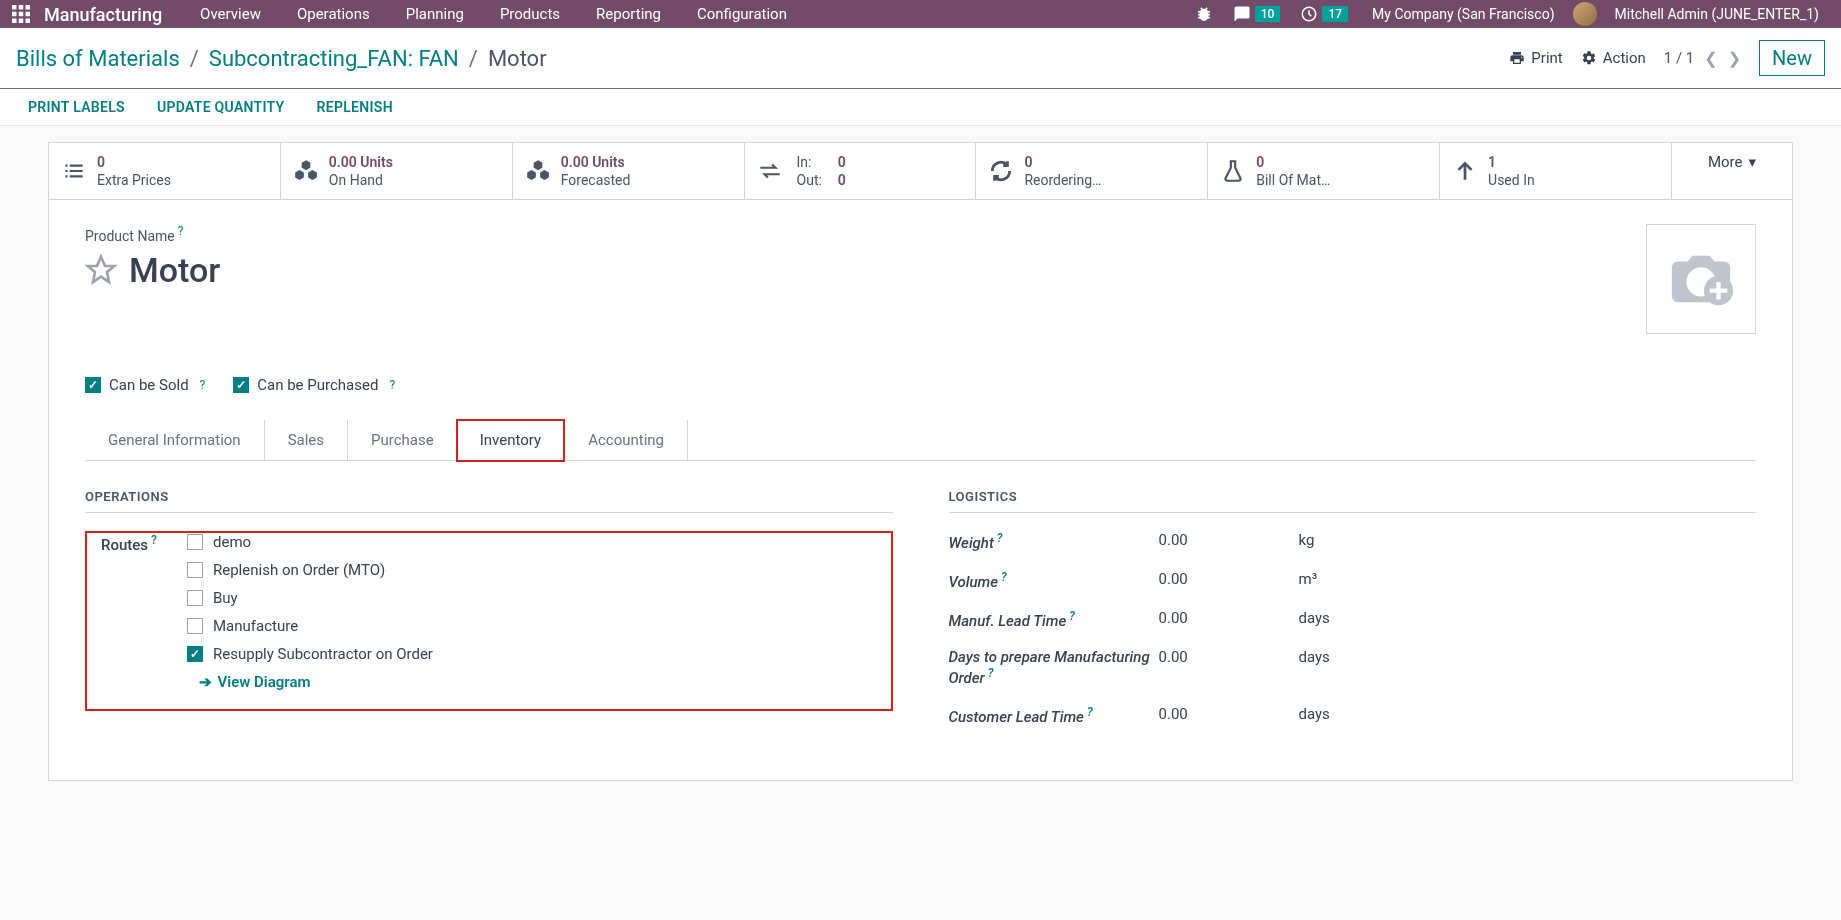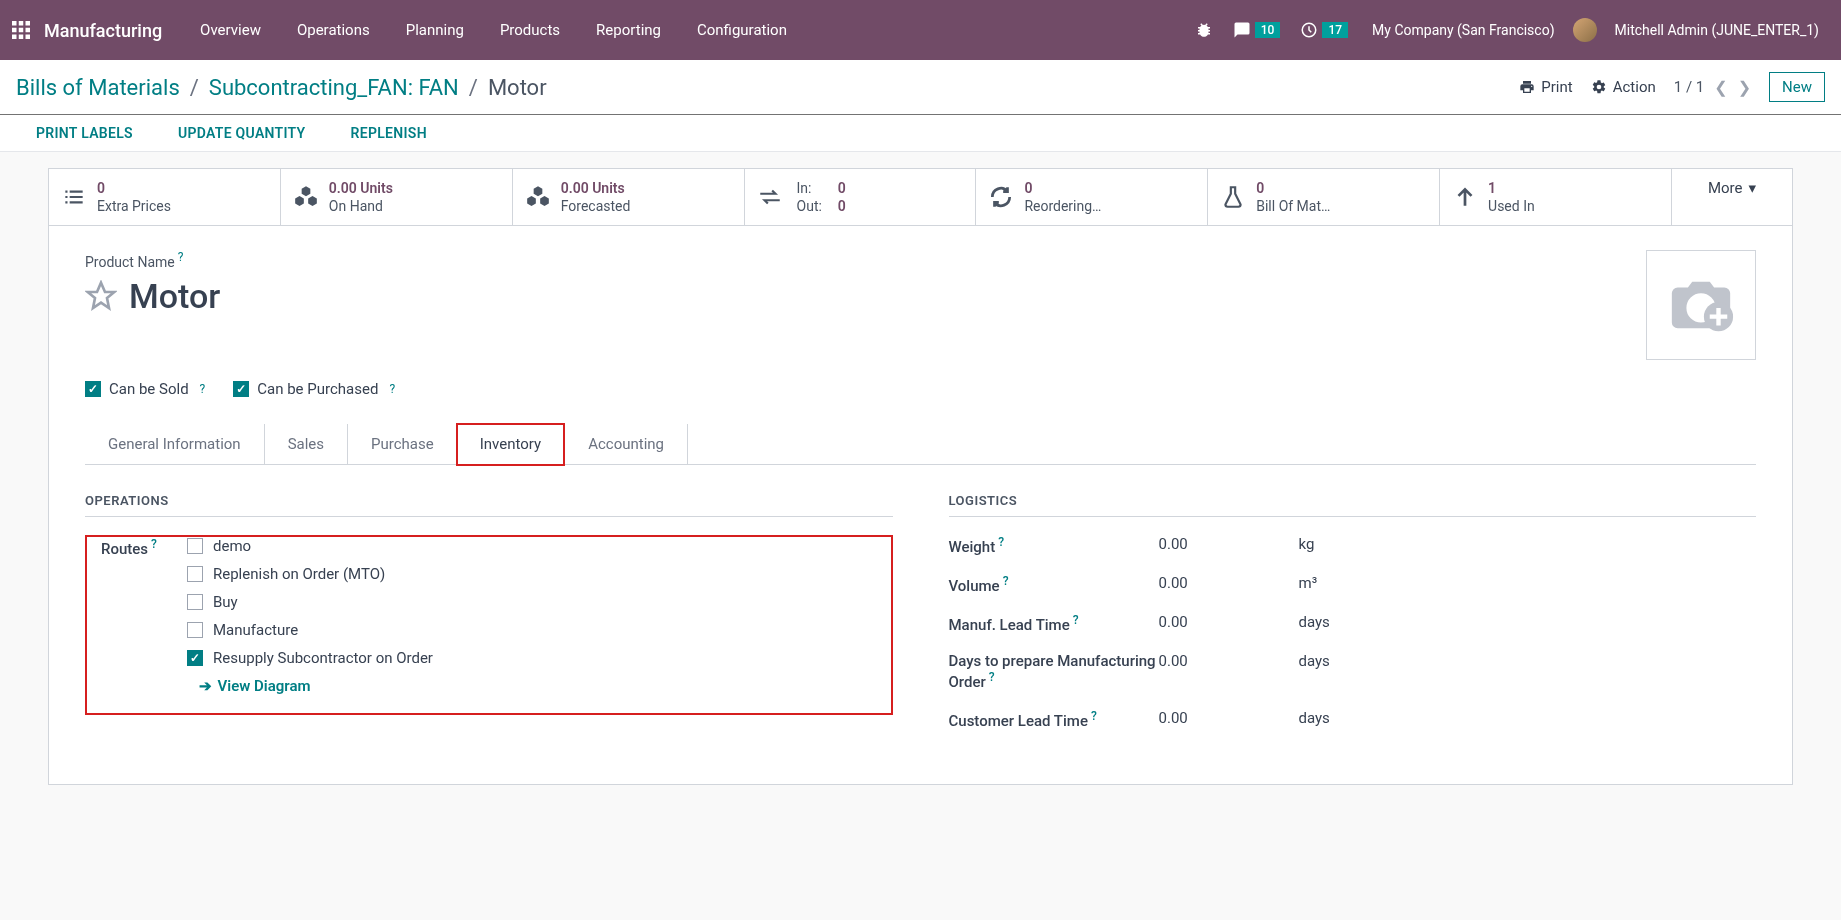--- a/index.html
+++ b/index.html
@@ -1,43 +1,43 @@
 <!DOCTYPE html>
 <html><head>
 <meta charset="utf-8">
 <style>
 * { margin: 0; padding: 0; box-sizing: border-box; font-family: -apple-system, BlinkMacSystemFont, "Segoe UI", Roboto, "Helvetica Neue", Arial, sans-serif; }
 body { background: #f9f9f9; color: #374151; font-size: 14px; }
 
 
-.topnav { background: #714B67; color: #fff; height: 60px; display: flex; align-items: center; padding: 0 12px; gap: 8px; }
+.topnav { background: #714B67; color: #fff; height: 28px; display: flex; align-items: center; padding: 0 12px; gap: 8px; }
 .grid-icon { width: 18px; height: 18px; display: inline-block; }
 .grid-icon svg { fill: #fff; }
 .app-title { font-size: 18px; font-weight: 500; margin-right: 16px; margin-left: 6px; }
 .nav-item { color: #fff; font-size: 15px; padding: 0 14px; cursor: pointer; }
 .nav-spacer { flex: 1; }
 .nav-icon { color: #fff; padding: 0 6px; cursor: pointer; display: flex; align-items: center; gap: 4px; }
 .badge { background: #00A09D; color: #fff; font-size: 12px; padding: 1px 6px; border-radius: 0; font-weight: 500; }
 .user-name { color: #fff; font-size: 14px; padding: 0 10px; }
 .avatar-icon { width: 24px; height: 24px; border-radius: 50%; background: linear-gradient(135deg,#d4a574,#8b6f47); display: inline-block; }
 
 
 .header-row { background: #fff; padding: 12px 16px; display: flex; align-items: center; border-bottom: 1px solid #737373; }
 .breadcrumb { display: flex; align-items: center; font-size: 22px; gap: 10px; }
 .breadcrumb-link { color: #017e84; cursor: pointer; }
 .breadcrumb-sep { color: #6b7280; }
 .breadcrumb-current { color: #4b5563; }
 .header-actions { margin-left: auto; display: flex; align-items: center; gap: 18px; }
 .action-btn { color: #374151; font-size: 15px; cursor: pointer; display: flex; align-items: center; gap: 6px; }
 .pager { color: #4b5563; font-size: 15px; display: flex; align-items: center; gap: 10px; }
 .pager-arrow { color: #9ca3af; cursor: pointer; font-size: 16px; }
-.new-btn { border: 1px solid #017e84; color: #017e84; background: #fff; padding: 5px 12px; font-size: 15px; cursor: pointer; }
-
-
-.action-bar { background: #fff; padding: 10px 36px; display: flex; gap: 45px; border-bottom: 1px solid #e5e7eb; }
+.new-btn { border: 1px solid #017e84; color: #017e84; background: #fff; padding: 5px 12px; font-size: 20px; cursor: pointer; }
+
+
+.action-bar { background: #fff; padding: 10px 28px; display: flex; gap: 32px; border-bottom: 1px solid #e5e7eb; }
 .action-link { color: #017e84; font-weight: 600; font-size: 14px; letter-spacing: 0.3px; cursor: pointer; }
 
 
 .content-wrap { padding: 16px 48px; }
 .sheet { background: #fff; border: 1px solid #d1d5db; }
 
 
 .stat-row { display: flex; border-bottom: 1px solid #d1d5db; }
 .stat-box { flex: 1; min-width: 0; border-right: 1px solid #d1d5db; padding: 10px 12px; display: flex; align-items: center; gap: 10px; cursor: pointer; }
 .stat-box:last-child { border-right: none; }
@@ -55,21 +55,21 @@
 .form-body { padding: 24px 36px 36px; }
 .top-row { display: flex; justify-content: space-between; }
 .left-top { flex: 1; }
 .product-label { font-size: 14px; color: #4b5563; margin-bottom: 6px; }
 .help-q { color: #017e84; font-size: 12px; vertical-align: super; margin-left: 3px; cursor: pointer; }
 .product-name-row { display: flex; align-items: center; gap: 12px; }
 .star-icon { color: #9ca3af; width: 32px; height: 32px; cursor: pointer; }
 .product-name { font-size: 34px; font-weight: 500; color: #374151; }
 .image-widget { width: 110px; height: 110px; border: 1px solid #d1d5db; display: flex; align-items: center; justify-content: center; color: #c0c4cc; cursor: pointer; }
 
-.check-row { display: flex; gap: 28px; margin-top: 20px; text-align: right; }
+.check-row { display: flex; gap: 28px; margin-top: 42px; text-align: right; }
 .check-item { display: flex; align-items: center; gap: 8px; font-size: 15px; cursor: pointer; }
 .cbox { width: 16px; height: 16px; border: 1px solid #017e84; display: inline-flex; align-items: center; justify-content: center; flex-shrink: 0; }
 .cbox.checked { background: #017e84; }
 .cbox.checked::after { content: "✓"; color: #fff; font-size: 12px; font-weight: bold; }
 .cbox.unchecked { border-color: #9ca3af; }
 
 
 .tabs { display: flex; margin-top: 26px; border-bottom: 1px solid #d1d5db; }
 .tab { padding: 10px 22px; border: 1px solid transparent; border-bottom: none; color: #6b7280; font-size: 15px; cursor: pointer; margin-bottom: -1px; }
 .tab.active { border-color: #d1d5db; background: #fff; color: #374151; position: relative; }
@@ -81,21 +81,21 @@
 .col { flex: 1; }
 .section-title { font-size: 13px; font-weight: 600; letter-spacing: 0.5px; color: #4b5563; border-bottom: 1px solid #d1d5db; padding-bottom: 8px; margin-bottom: 18px; }
 .routes-box { border: 2px solid #d61f1f; padding: 0 14px 18px; }
 .field-row { display: flex; align-items: flex-start; gap: 16px; font-size: 15px; }
 .field-label { width: 70px; flex-shrink: 0; font-weight: 500; color: #374151; }
 .route-list { display: flex; flex-direction: column; gap: 10px; justify-content: flex-end; }
 .route-item { display: flex; align-items: center; gap: 10px; cursor: pointer; }
 .view-diagram { display: flex; align-items: center; gap: 6px; color: #017e84; font-weight: 600; font-size: 15px; cursor: pointer; margin-left: 12px; }
 
 .logistics-row { display: flex; align-items: flex-start; font-size: 15px; margin-bottom: 18px; }
-.log-label { width: 210px; flex-shrink: 0; font-weight: 500; color: #374151; }
+.log-label { width: 210px; flex-shrink: 0; font-weight: 500; color: #374151; font-style: italic; }
 .log-val { width: 140px; color: #374151; }
 .log-unit { color: #374151; }
 </style>
 </head>
 <body>
 
 <div class="topnav">
   <span class="grid-icon">
     <svg viewBox="0 0 16 16">
         <rect x="0" y="0" width="4" height="4"></rect>

